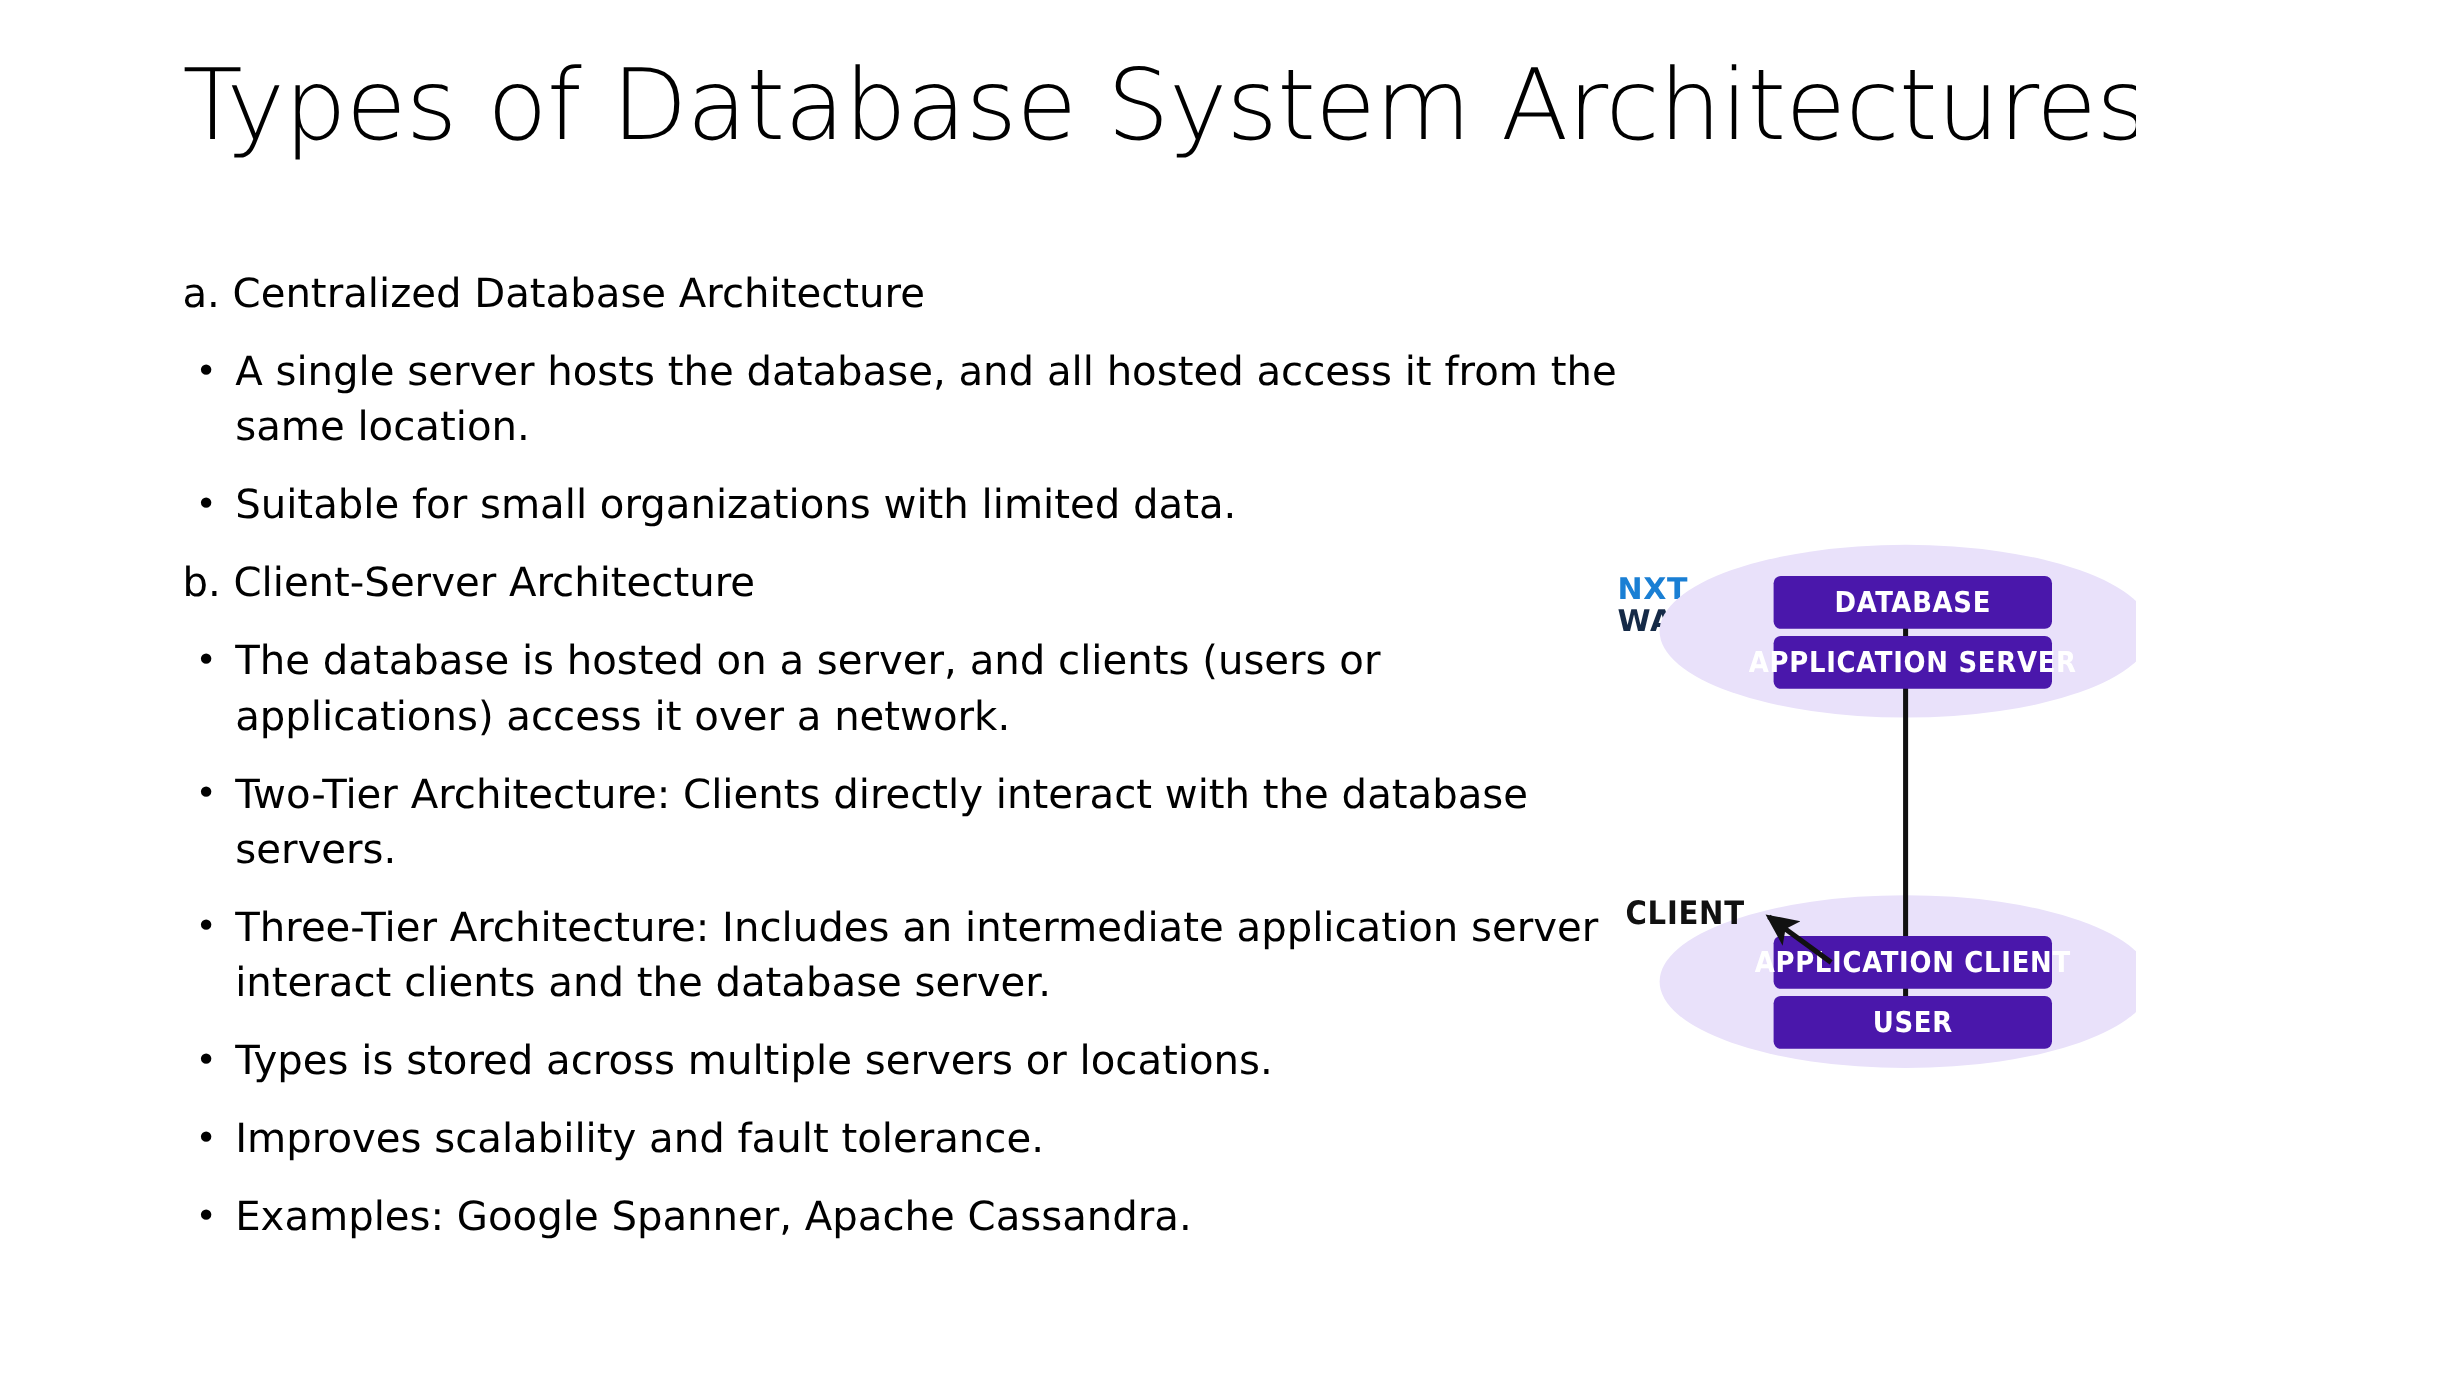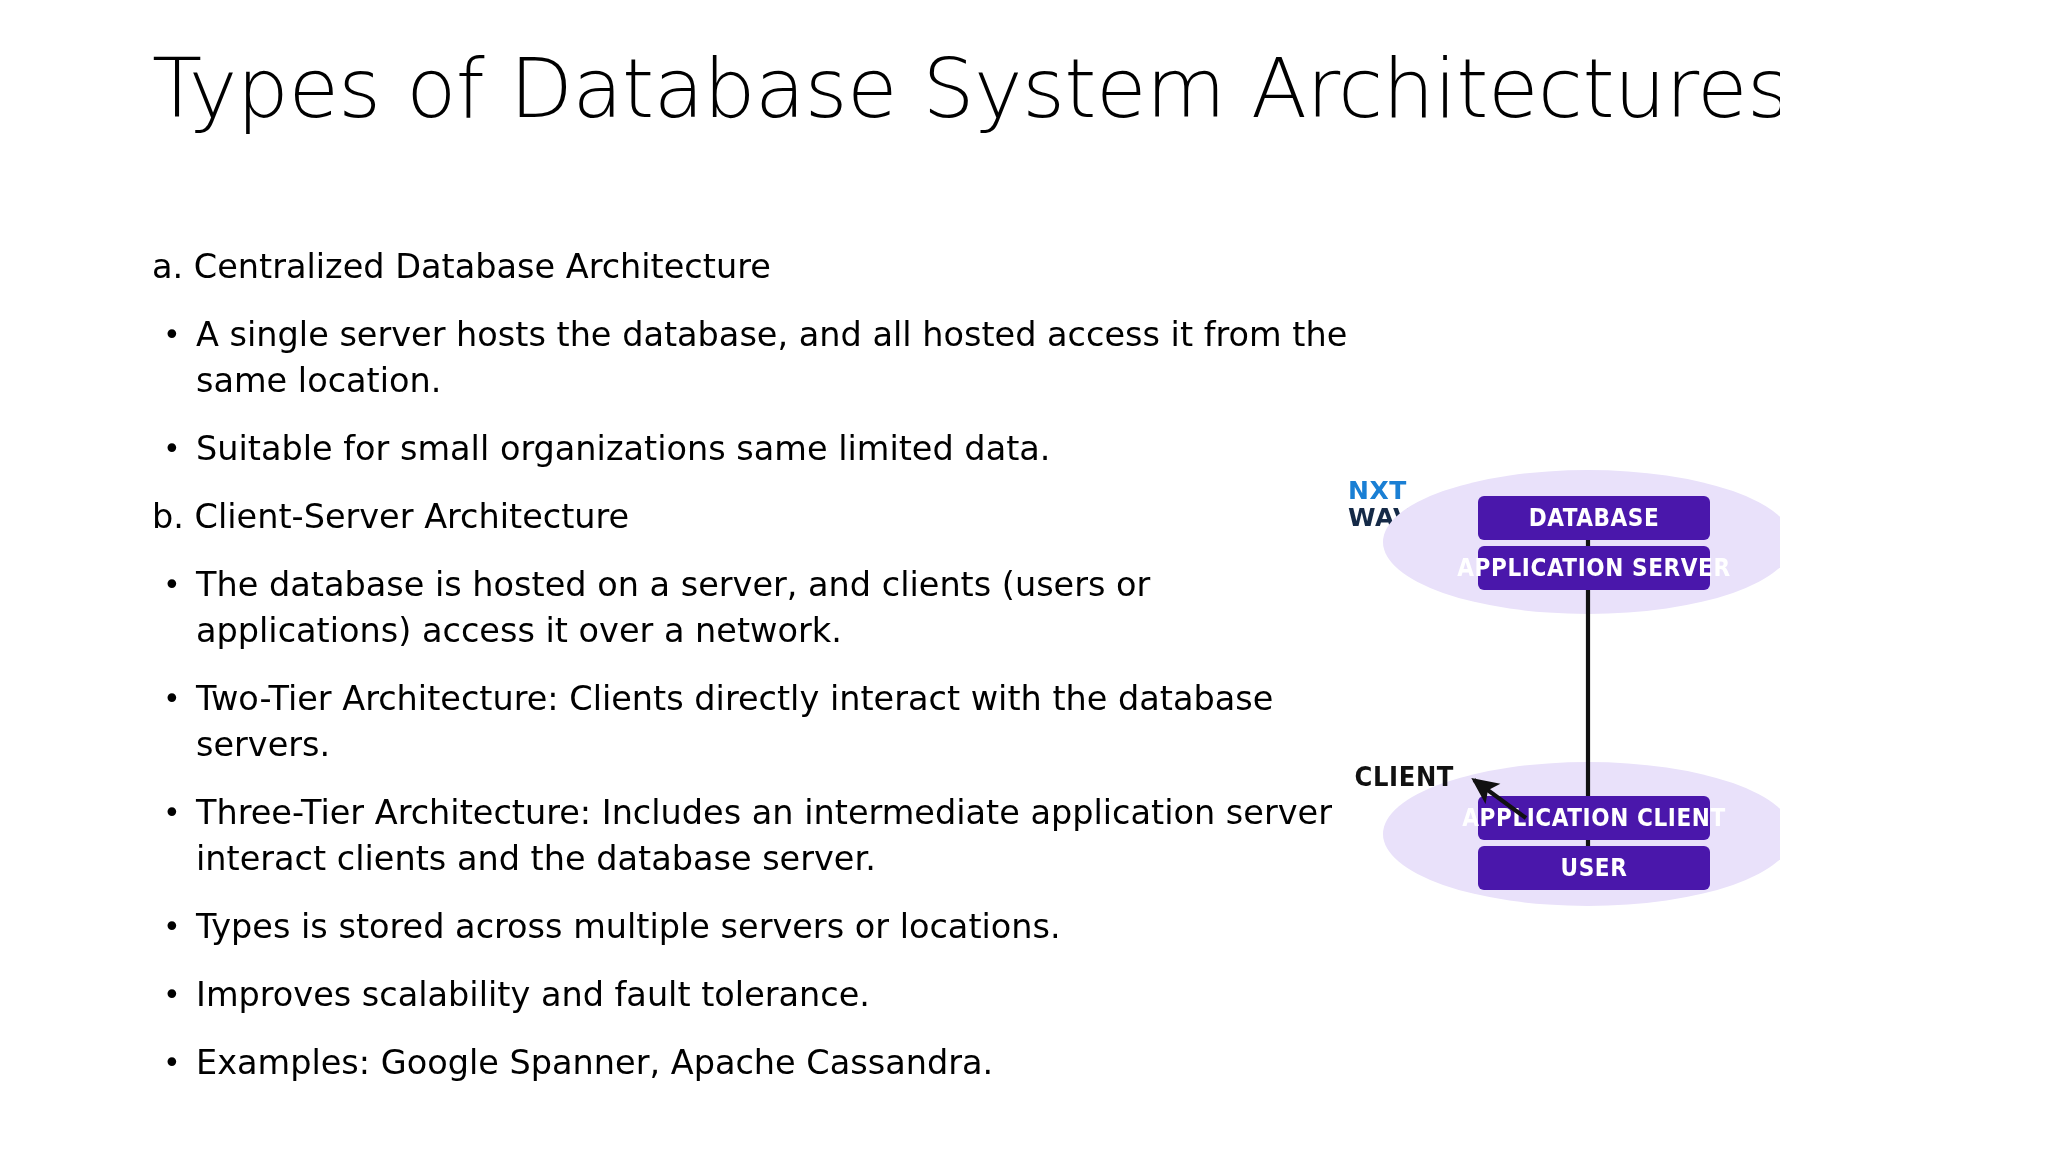--- a/index.html
+++ b/index.html
@@ -67,28 +67,27 @@
     left: 11px;
     top: 0;
     width: 20px;
     line-height: 46px;
     font-size: 30px;
     color: #000000;
     text-align: left;
   }
   .blk .txt {
     display: block;
-    margin-top: 22px;
   }
 
   
   #diagram {
     position: absolute;
     left: 1330px;
-    top: 456px;
+    top: 440px;
     width: 718px;
     height: 500px;
     text-align: right;
   }
   #diagram svg {
     display: block;
     width: 718px;
     height: 500px;
     overflow: visible;
   }
@@ -179,21 +178,21 @@
       <span class="txt">a. Centralized Database Architecture</span>
     </div>
 
     <div class="blk bullet">
       <span class="dot">•</span>
       <span class="txt">A single server hosts the database, and all hosted access it from the same location.</span>
     </div>
 
     <div class="blk bullet">
       <span class="dot">•</span>
-      <span class="txt">Suitable for small organizations same limited data.</span>
+      <span class="txt">Suitable for small organizations with limited data.</span>
     </div>
 
     <div class="blk head">
       <span class="txt">b. Client-Server Architecture</span>
     </div>
 
     <div class="blk bullet">
       <span class="dot">•</span>
       <span class="txt">The database is hosted on a server, and clients (users or applications) access it over a network.</span>
     </div>

